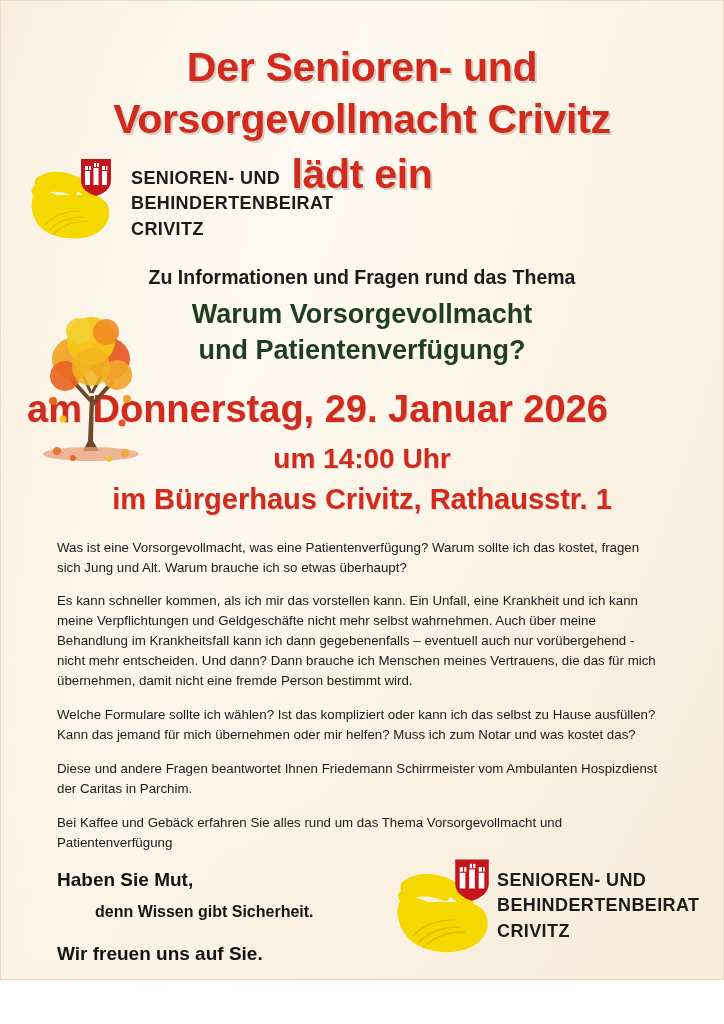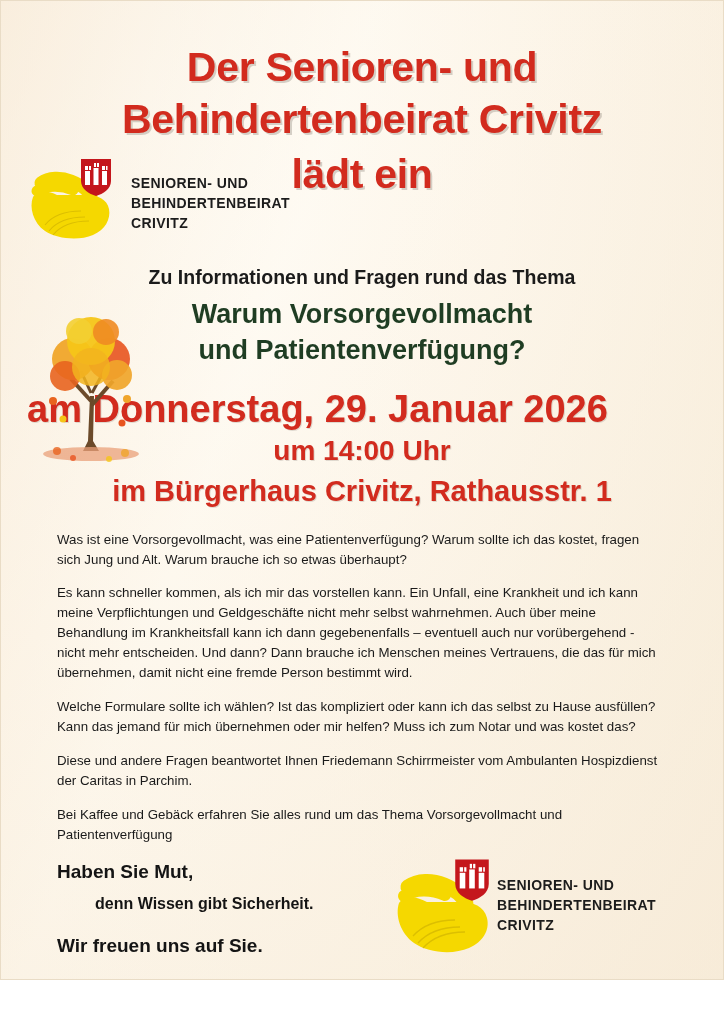--- a/index.html
+++ b/index.html
@@ -56,21 +56,21 @@
     align-items: center;
     gap: 8px;
   }
   .logo-hand {
     position: relative;
     width: 96px;
     height: 86px;
     flex: 0 0 auto;
   }
   .logo-text {
-    font-size: 14px;
+    font-size: 18px;
     font-weight: bold;
     color: #1c1c1c;
     line-height: 1.42;
     letter-spacing: 0.4px;
     white-space: nowrap;
   }
   .logo-top {
     position: absolute;
     left: 26px;
     top: 160px;
@@ -109,21 +109,21 @@
     font-weight: bold;
     font-size: 38px;
     margin-top: 20px;
     text-shadow: 1px 1px 0 rgba(120,110,100,0.22);
   }
   .time {
     text-align: center;
     color: #d22b1e;
     font-weight: bold;
     font-size: 28px;
-    margin-top: 4px;
+    margin-top: 12px;
     text-shadow: 1px 1px 0 rgba(120,110,100,0.22);
   }
   .place {
     text-align: center;
     color: #d22b1e;
     font-weight: bold;
     font-size: 29px;
     margin-top: 8px;
     text-shadow: 1px 1px 0 rgba(120,110,100,0.22);
   }
@@ -178,21 +178,21 @@
 </head>
 <body>
 
 <div class="poster">
   <div class="paper-tint"></div>
 
   <div class="content">
 
     <div class="headline">
       <span class="l1">Der Senioren- und</span>
-      <span class="l2">Behindertenbeirat Crivitz</span>
+      <span class="l2">Vorsorgevollmacht Crivitz</span>
       <span class="l3">lädt ein</span>
     </div>
 
     <div class="sub-intro">Zu Informationen und Fragen rund das Thema</div>
 
     <div class="topic">
       <div>Warum Vorsorgevollmacht</div>
       <div>und Patientenverfügung?</div>
     </div>
 

